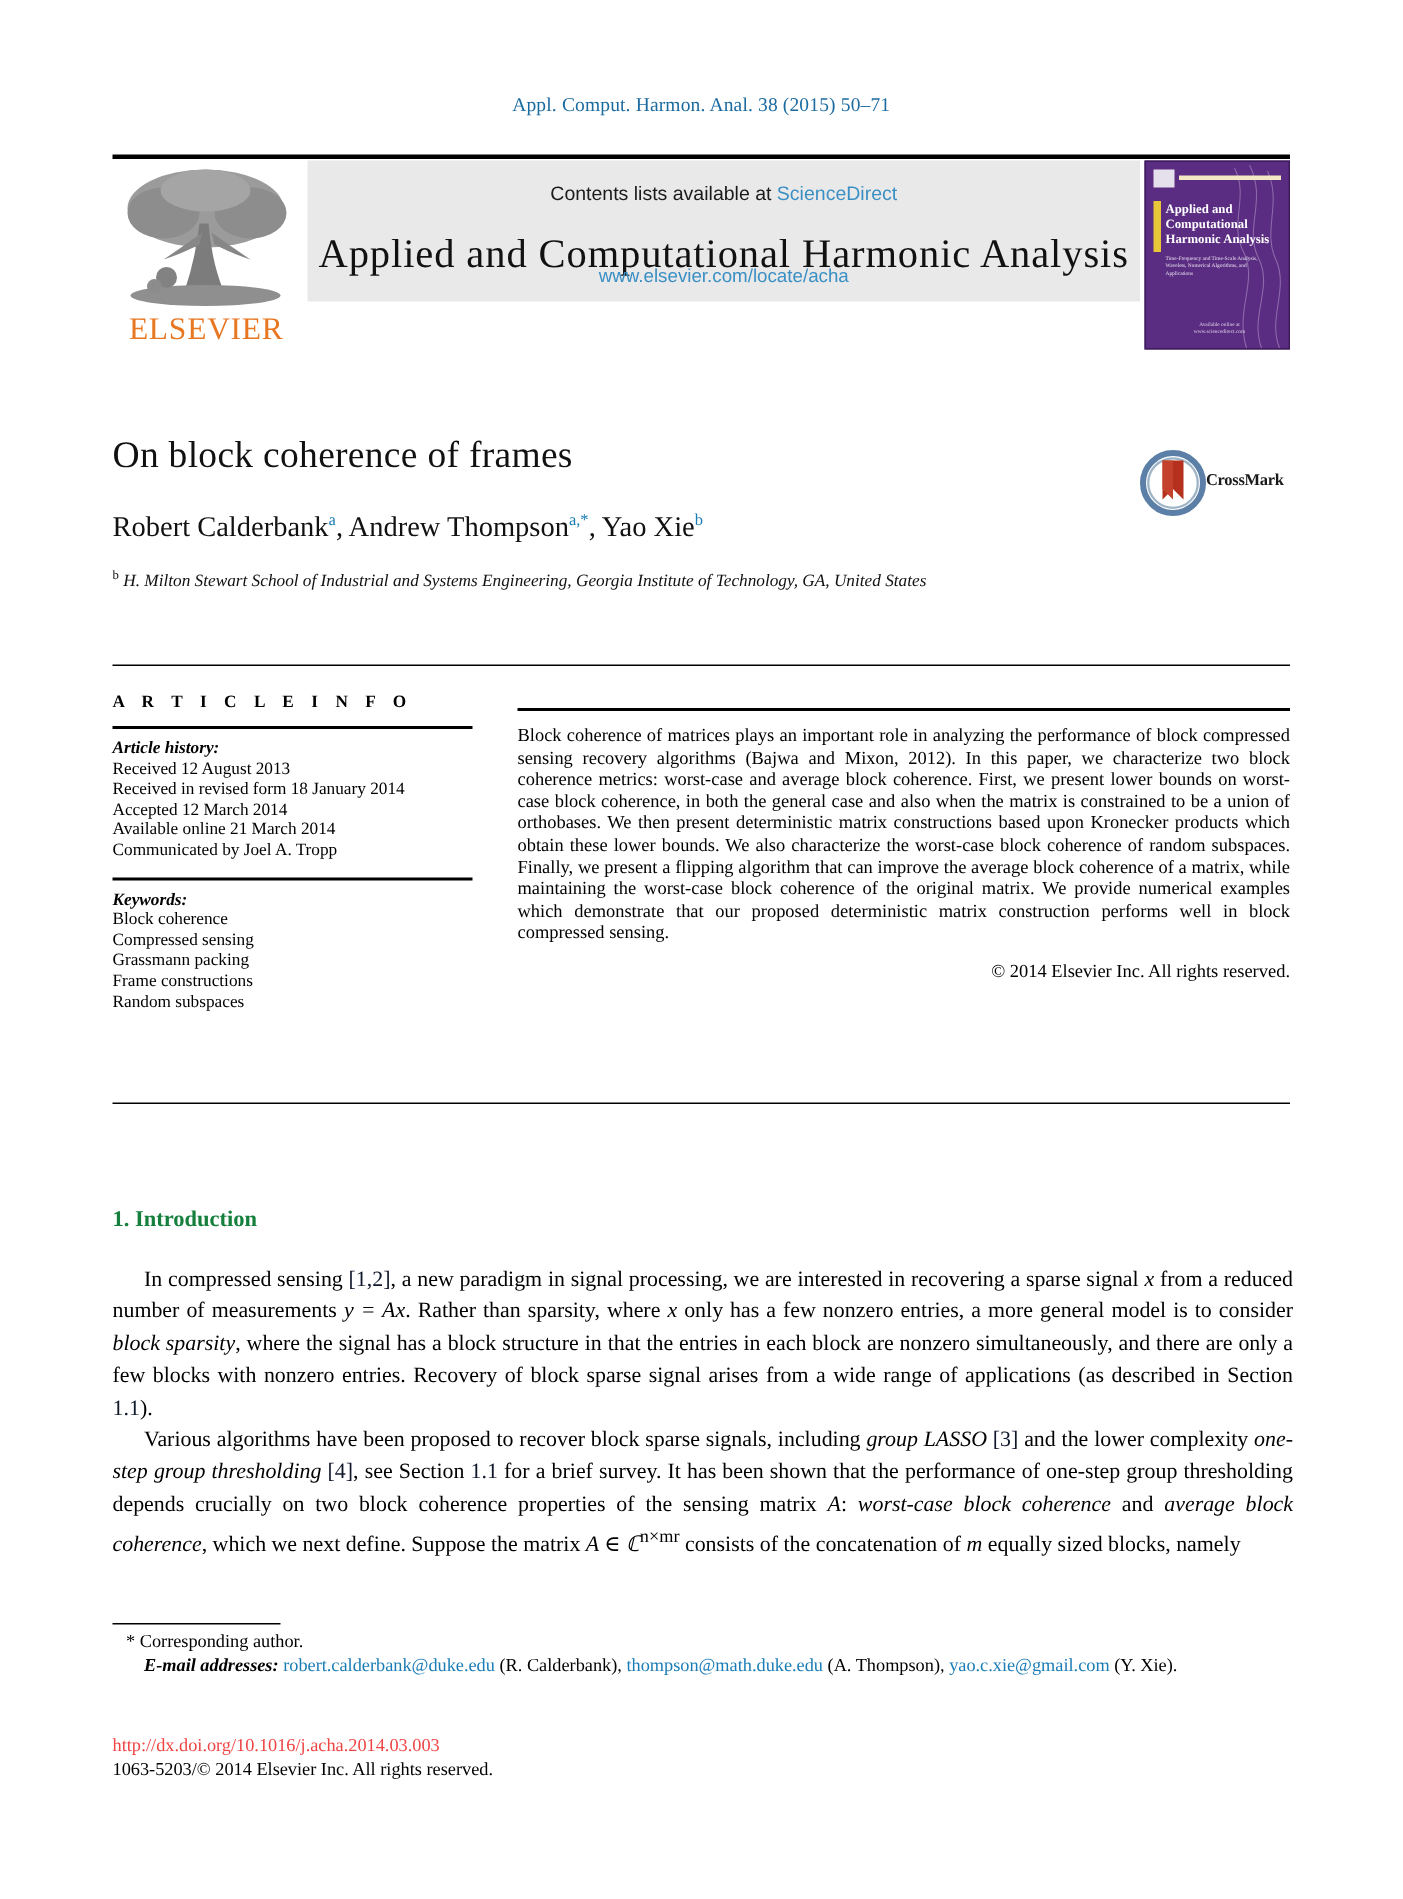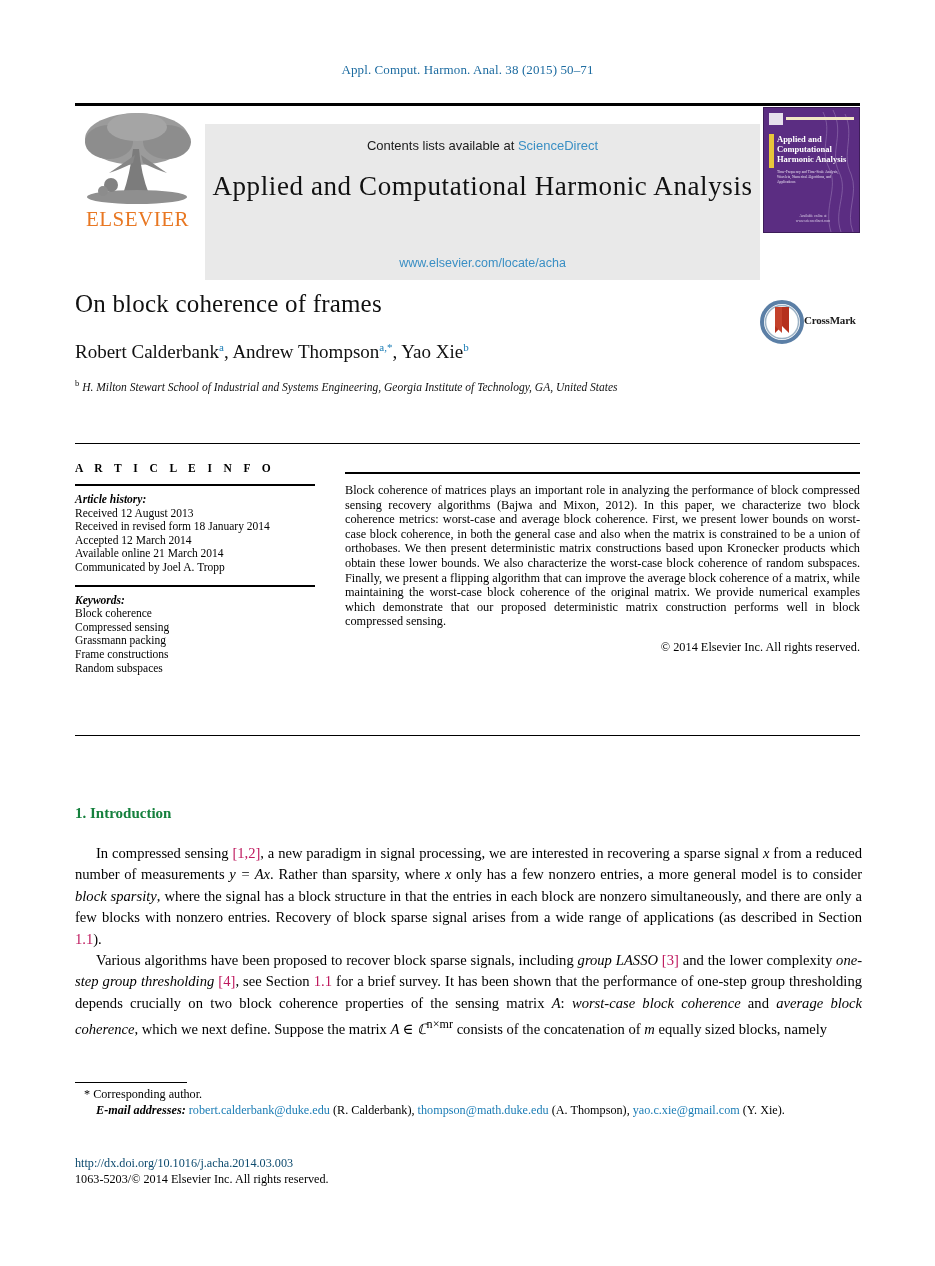--- a/index.html
+++ b/index.html
@@ -66,23 +66,23 @@
     width: 125px;
     text-align: center;
     font-family: "Liberation Serif", serif;
     font-size: 21px;
     letter-spacing: 0.5px;
     color: #e87722;
   }
   .banner-center {
     position: absolute;
     left: 130px;
-    top: 17px;
+    top: 0;
     width: 555px;
-    height: 156px;
+    height: 94px;
     background: #e9e9e9;
   }
   .contents-line {
     position: absolute;
     top: 14px;
     left: 0;
     width: 555px;
     text-align: center;
     font-family: "Liberation Sans", sans-serif;
     font-size: 13px;
@@ -294,21 +294,21 @@
     left: 75px;
     top: 843px;
     width: 787px;
     font-size: 14.6px;
     line-height: 21.4px;
     text-align: justify;
     color: #000;
   }
   .body-text p { margin: 0; text-indent: 21px; }
   .body-text i { font-style: italic; }
-  a.ref { color: #be185d; text-decoration: none; }
+  a.ref { color: #0f172a; text-decoration: none; }
 
   
   .foot-rule {
     position: absolute;
     left: 75px;
     top: 1082px;
     width: 112px;
     height: 1px;
     background: #000;
   }
@@ -324,21 +324,21 @@
   .footnote .emails { padding-left: 21px; text-indent: 0; }
   .footnote i { font-weight: bold; text-align: center; }
   a.mail { color: #1a7cb5; text-decoration: none; }
   .doi-block {
     position: absolute;
     left: 75px;
     top: 1156px;
     font-size: 12.2px;
     line-height: 15.6px;
   }
-  a.doi { color: #0c4a6e; text-decoration: none; }
+  a.doi { color: #ef4444; text-decoration: none; }
   .issn { color: #000; }
   .nowrap { white-space: nowrap; }
 </style>
 </head>
 <body>
 
 <div class="page">
 
   <div class="running-head">Appl. Comput. Harmon. Anal. 38 (2015) 50–71</div>
 

